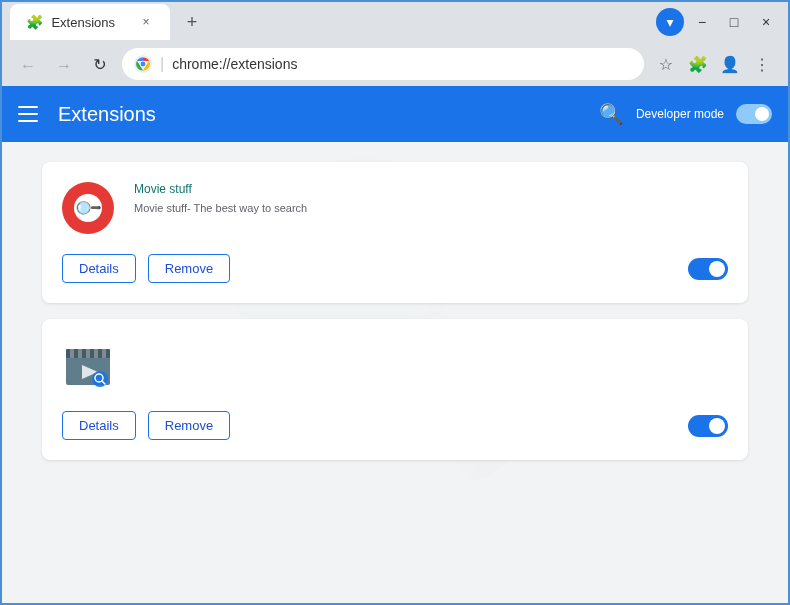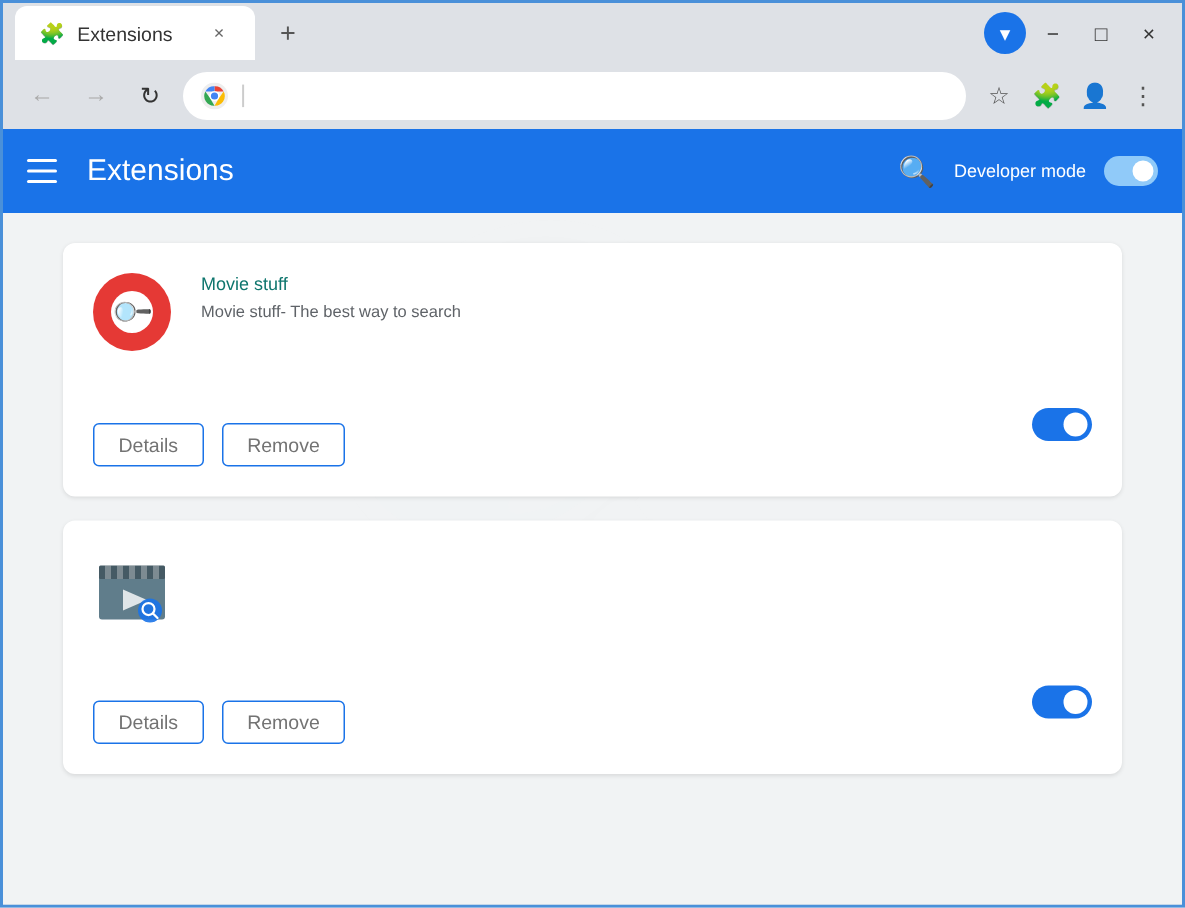--- a/index.html
+++ b/index.html
@@ -311,27 +311,26 @@
 
     .card-footer {
       display: flex;
       align-items: center;
       gap: 12px;
     }
 
     .ext-btn {
       border: 1px solid #1a73e8;
       background: white;
-      color: #737373;
+      color: #1d4ed8;
       padding: 6px 16px;
       border-radius: 4px;
       font-size: 13px;
       cursor: pointer;
       font-weight: 500;
-      margin-top: 28px;
     }
 
     .spacer { flex: 1; }
 
     .toggle-switch {
       width: 40px;
       height: 22px;
       background: #1a73e8;
       border-radius: 11px;
       position: relative;
@@ -436,20 +435,21 @@
         <circle cx="9" cy="9" r="9" fill="#eee"></circle>
         <circle cx="9" cy="9" r="3.5" fill="white"></circle>
         <path d="M9 2.5 A6.5 6.5 0 0 1 15.1 6 L9 6 Z" fill="#ea4335"></path>
         <path d="M15.1 6 A6.5 6.5 0 0 1 9 15.5 L12.05 10.25 Z" fill="#fbbc05"></path>
         <path d="M9 15.5 A6.5 6.5 0 0 1 2.9 6 L5.95 10.25 Z" fill="#34a853"></path>
         <path d="M2.9 6 A6.5 6.5 0 0 1 9 2.5 L9 6 Z" fill="#4285f4"></path>
         <circle cx="9" cy="9" r="3.2" fill="white"></circle>
         <circle cx="9" cy="9" r="2.4" fill="#4285f4"></circle>
       </svg>
       <span class="address-separator">|</span>
+      <span class="address-text">chrome://extensions</span>
     </div>
     <div class="address-actions">
       <div class="address-action-btn">
         <span>☆</span>
       </div>
       <div class="address-action-btn">
         <span>🧩</span>
       </div>
       <div class="address-action-btn">
         <span>👤</span>

